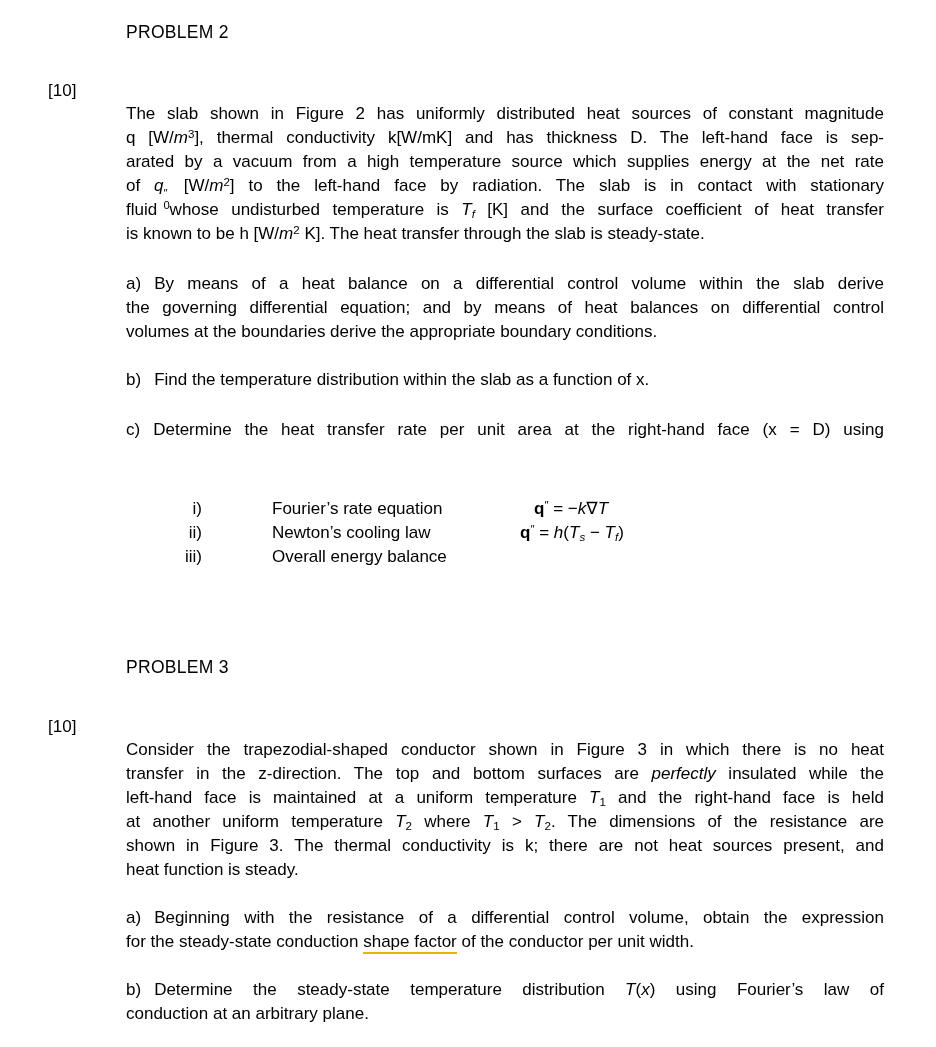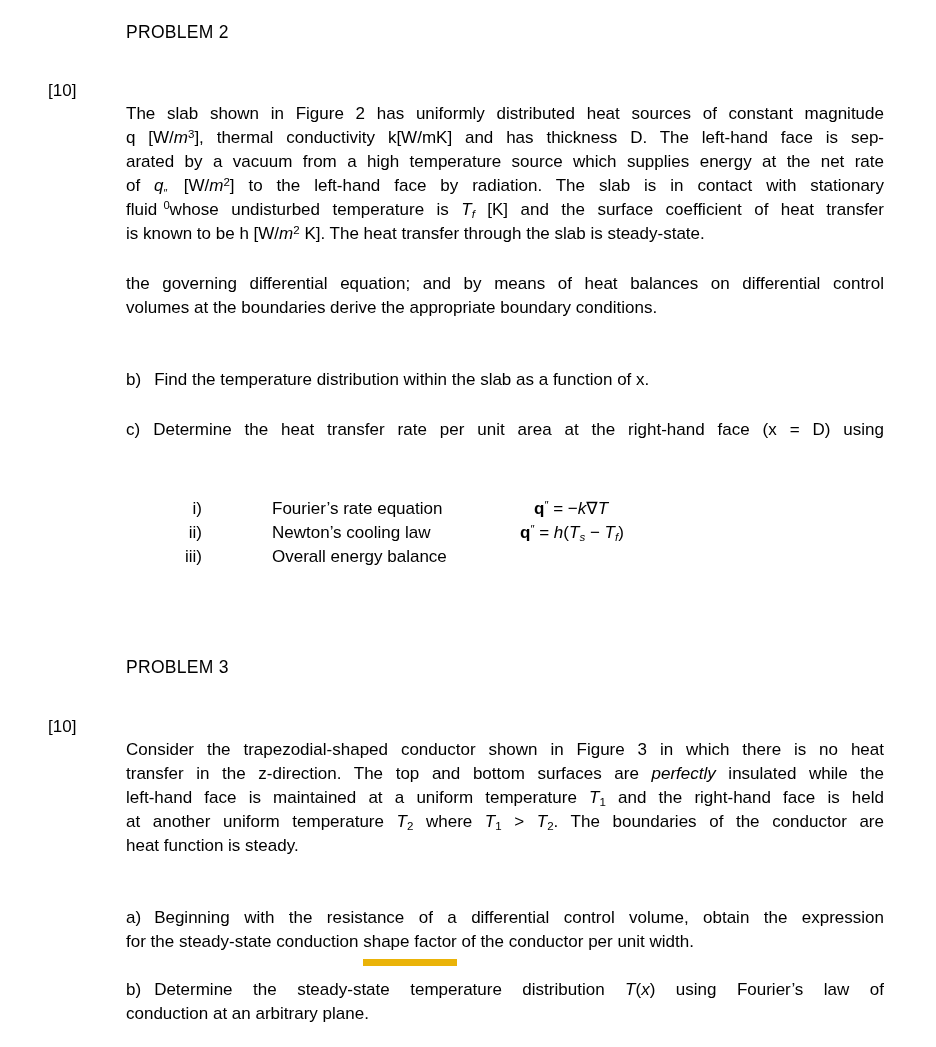--- a/index.html
+++ b/index.html
@@ -34,21 +34,21 @@
     white-space:nowrap;
     height:24px;
   }
   .tline.tlast{text-align-last:left;}
   .seg{}
   .seg.i{font-style:italic;}
   .seg.b{font-weight:700;}
   .seg.sup{font-size:68%;position:relative;top:-0.45em;}
   .seg.sub{font-size:68%;position:relative;top:0.28em;}
   .seg.isub{font-size:68%;position:relative;top:0.28em;font-style:italic;}
-  .seg.u{border-bottom:7px solid #eab308;padding-bottom:8px;}
+  .seg.u{border-bottom:2px solid #eab308;padding-bottom:1px;}
   .seg.mk{margin-right:13px;}
   .stack{
     display:inline-flex;flex-direction:column;
     font-size:66%;line-height:1.05;
     vertical-align:-0.55em;text-align:left;
   }
   .stack span{display:block;}
   .methods{position:absolute;left:0;top:497px;width:936px;}
   .mrow{position:relative;height:24px;line-height:24px;}
   .mnum{position:absolute;left:100px;width:66px;text-align:right;}
@@ -71,20 +71,21 @@
       <div class="tline"><span class="seg">arated by a vacuum from a high temperature source which supplies energy at the net rate</span></div>
       <div class="tline"><span class="seg">of </span><span class="seg i">q</span><span class="stack">
           <span>″</span>
           <span>0</span>
         </span><span class="seg"> [W/</span><span class="seg i">m</span><span class="seg sup">2</span><span class="seg">] to the left-hand face by radiation. The slab is in contact with stationary</span></div>
       <div class="tline"><span class="seg">fluid whose undisturbed temperature is </span><span class="seg i">T</span><span class="seg isub">f</span><span class="seg"> [K] and the surface coefficient of heat transfer</span></div>
       <div class="tline tlast"><span class="seg">is known to be h [W/</span><span class="seg i">m</span><span class="seg sup">2</span><span class="seg"> K]. The heat transfer through the slab is steady-state.</span></div>
     </div>
 
   <div class="para" style="top:272px;">
+      <div class="tline"><span class="seg mk">a)</span><span class="seg">By means of a heat balance on a differential control volume within the slab derive</span></div>
       <div class="tline"><span class="seg">the governing differential equation; and by means of heat balances on differential control</span></div>
       <div class="tline tlast"><span class="seg">volumes at the boundaries derive the appropriate boundary conditions.</span></div>
     </div>
 
   <div class="para" style="top:368px;">
       <div class="tline tlast"><span class="seg mk">b)</span><span class="seg">Find the temperature distribution within the slab as a function of x.</span></div>
     </div>
 
   <div class="para" style="top:418px;">
       <div class="tline"><span class="seg mk">c)</span><span class="seg">Determine the heat transfer rate per unit area at the right-hand face (x = D) using</span></div>
@@ -108,21 +109,22 @@
     </div>
 
   <div class="heading" style="top:655px;">PROBLEM 3</div>
 
   <div class="points" style="top:715px;">[10]</div>
 
   <div class="para" style="top:738px;">
       <div class="tline"><span class="seg">Consider the trapezodial-shaped conductor shown in Figure 3 in which there is no heat</span></div>
       <div class="tline"><span class="seg">transfer in the z-direction. The top and bottom surfaces are </span><span class="seg i">perfectly</span><span class="seg"> insulated while the</span></div>
       <div class="tline"><span class="seg">left-hand face is maintained at a uniform temperature </span><span class="seg i">T</span><span class="seg sub">1</span><span class="seg"> and the right-hand face is held</span></div>
-      <div class="tline"><span class="seg">at another uniform temperature </span><span class="seg i">T</span><span class="seg sub">2</span><span class="seg"> where </span><span class="seg i">T</span><span class="seg sub">1</span><span class="seg"> &gt; </span><span class="seg i">T</span><span class="seg sub">2</span><span class="seg">. The boundaries of the conductor are</span></div>
+      <div class="tline"><span class="seg">at another uniform temperature </span><span class="seg i">T</span><span class="seg sub">2</span><span class="seg"> where </span><span class="seg i">T</span><span class="seg sub">1</span><span class="seg"> &gt; </span><span class="seg i">T</span><span class="seg sub">2</span><span class="seg">. The dimensions of the resistance are</span></div>
+      <div class="tline"><span class="seg">shown in Figure 3. The thermal conductivity is k; there are not heat sources present, and</span></div>
       <div class="tline tlast"><span class="seg">heat function is steady.</span></div>
     </div>
 
   <div class="para" style="top:906px;">
       <div class="tline"><span class="seg mk">a)</span><span class="seg">Beginning with the resistance of a differential control volume, obtain the expression</span></div>
       <div class="tline tlast"><span class="seg">for the steady-state conduction </span><span class="seg u">shape factor</span><span class="seg"> of the conductor per unit width.</span></div>
     </div>
 
   <div class="para" style="top:978px;">
       <div class="tline"><span class="seg mk">b)</span><span class="seg">Determine the steady-state temperature distribution </span><span class="seg i">T</span><span class="seg">(</span><span class="seg i">x</span><span class="seg">) using Fourier’s law of</span></div>

